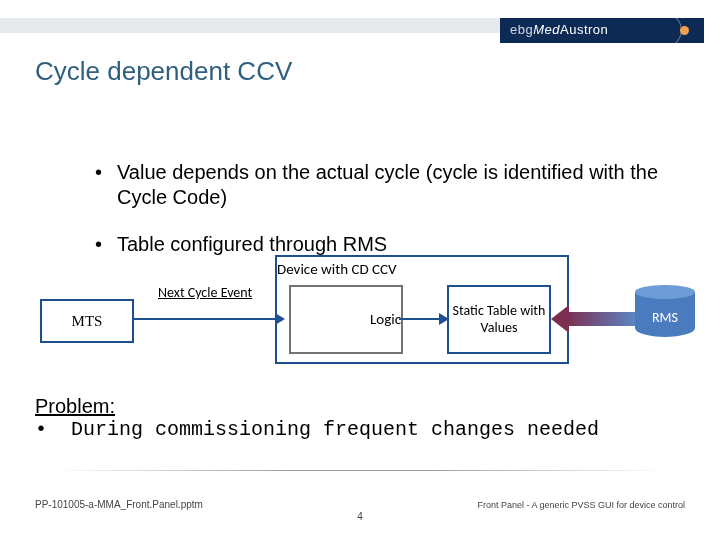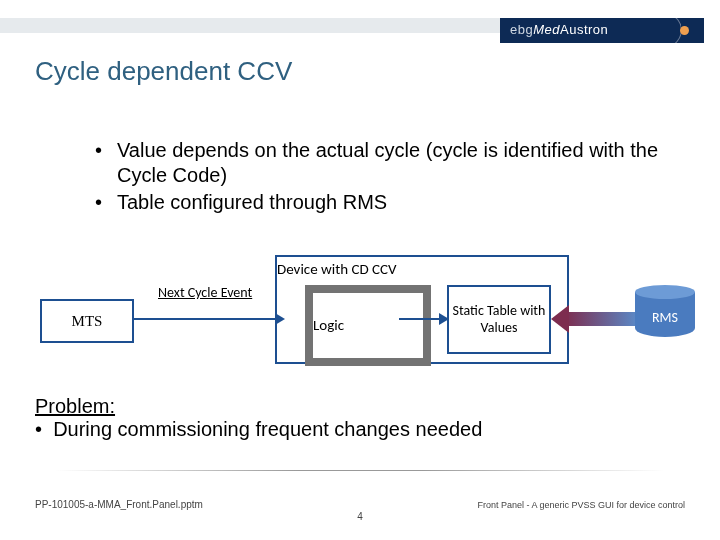--- a/index.html
+++ b/index.html
@@ -85,20 +85,21 @@
     font-size: 20px;
     color: #000;
     font-family: Verdana, sans-serif;
   }
   .bullets li {
     margin-bottom: 2px;
     line-height: 1.25;
     list-style: none;
     position: relative;
     padding-left: 22px;
+    margin-top: 22px;
   }
   .bullets li::before {
     content: "•";
     position: absolute;
     left: 0;
     top: 0;
   }
   
   .diagram {
     position: absolute;
@@ -139,25 +140,25 @@
     position: absolute;
     top: 3px;
     left: 0;
     right: 0;
     font-size: 15px;
     font-family: "Calibri", Arial, sans-serif;
   }
   .box-logic {
     position: absolute;
     top: 28px;
-    left: 28px;
+    left: 12px;
     width: 110px;
     height: 65px;
-    border: 8px solid #737373;
-    text-align: left;
+    border: 2px solid #737373;
+    text-align: right;
     line-height: 65px;
     font-size: 15px;
     font-family: "Calibri", Arial, sans-serif;
   }
   .box-static {
     position: absolute;
     top: 28px;
     left: 170px;
     width: 100px;
     height: 65px;
@@ -240,21 +241,21 @@
   }
   
   .problem {
     position: absolute;
     top: 395px;
     left: 35px;
     font-size: 20px;
     font-family: Verdana, sans-serif;
   }
   .problem .heading { text-decoration: underline; }
-  .problem .pline { margin-top: 0; }
+  .problem .pline { margin-top: 0; font-family: Liberation Mono, monospace; }
   
   .bottom-divider {
     position: absolute;
     top: 470px;
     left: 55px;
     right: 55px;
     height: 1px;
     background: linear-gradient(to right, rgba(0,0,0,0), #555 40%, #555 60%, rgba(0,0,0,0));
     opacity: 0.6;
   }

